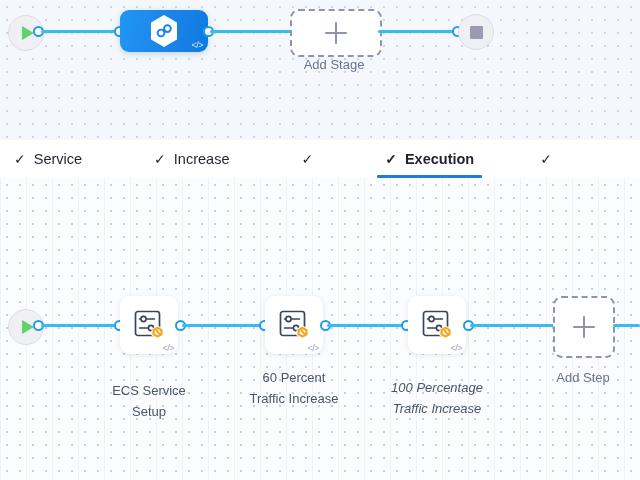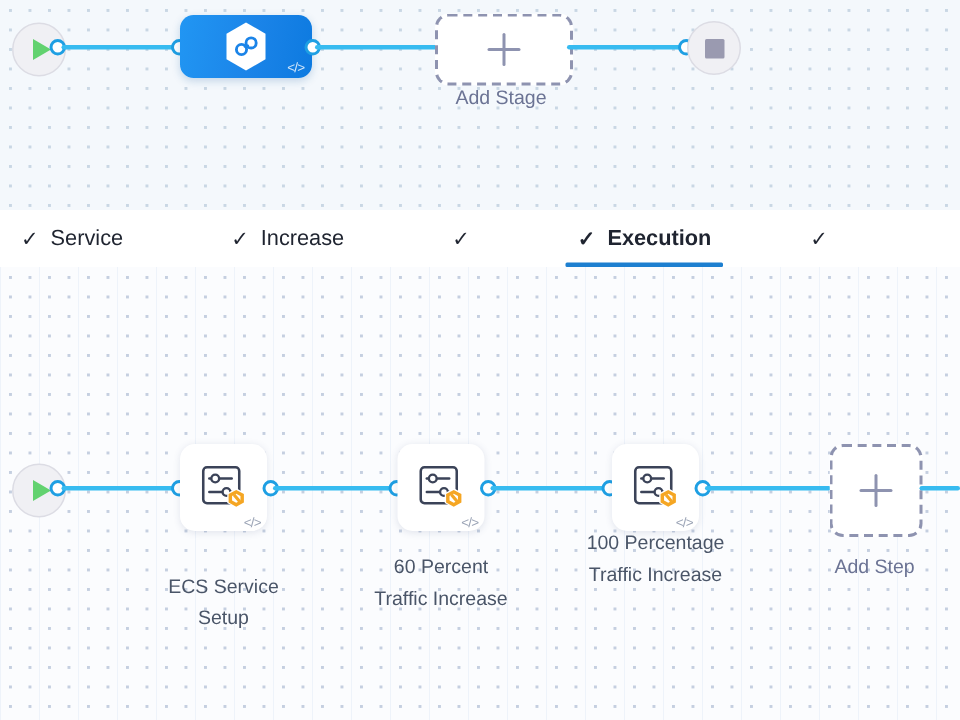--- a/index.html
+++ b/index.html
@@ -269,21 +269,21 @@
             <path d="M25.5 17.5 L31.5 20.8 V27.4 L25.5 30.7 L19.5 27.4 V20.8 Z" fill="#ffffff"></path>
             <path d="M25.5 18.6 L30.6 21.4 V27 L25.5 29.8 L20.4 27 V21.4 Z" fill="#f5a623"></path>
             <path d="M25.5 21.2 L28.3 22.7 V25.7 L25.5 27.2 L22.7 25.7 V22.7 Z" fill="#ffffff"></path>
             <path d="M24 21.8 L27.8 26.4" stroke="#f5a623" stroke-width="2.1" fill="none"></path>
           </g>
         </svg>
       </div>
       <span class="code-mark dark">&lt;/&gt;</span>
     </div>
     <div class="port" style="left:463px; top:142px;"></div>
-    <div class="node-label" style="left:377px; top:173px; width:120px;">100 Percentage
+    <div class="node-label" style="left:377px; top:199px; width:120px;font-style:italic;">100 Percentage
 Traffic Increase</div>
 
     <div class="edge" style="left:470px; top:146px; width:84px;"></div>
 
     <div class="add-box" style="left:553px; top:118px; width:58px; height:58px;">
       <div class="plus"></div>
     </div>
     <div class="node-label label-muted" style="left:544px; top:189px; width:78px;">Add Step</div>
 
     <div class="edge" style="left:613px; top:146px; width:27px;"></div>

